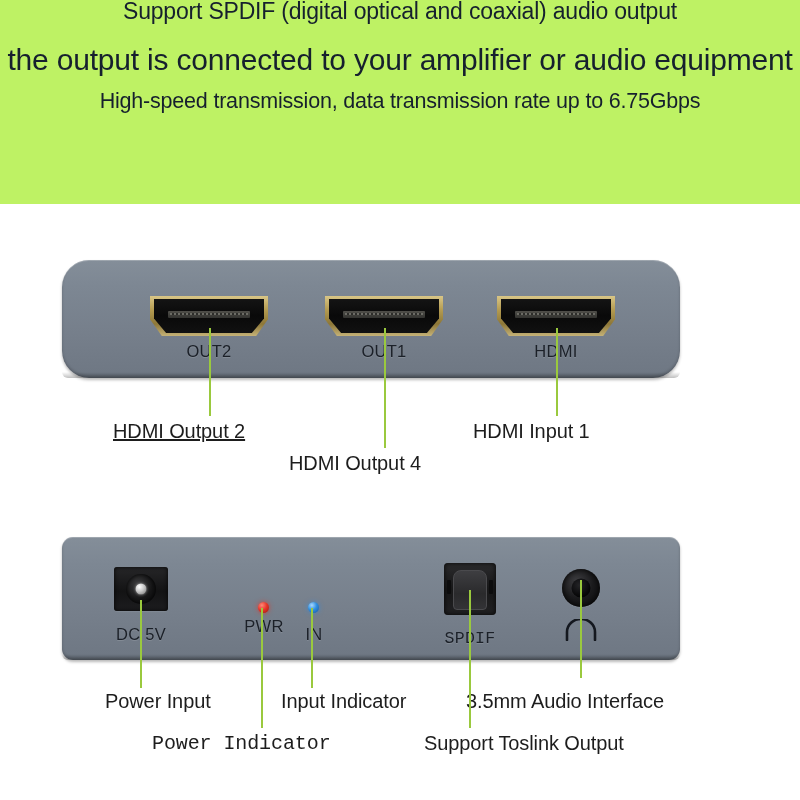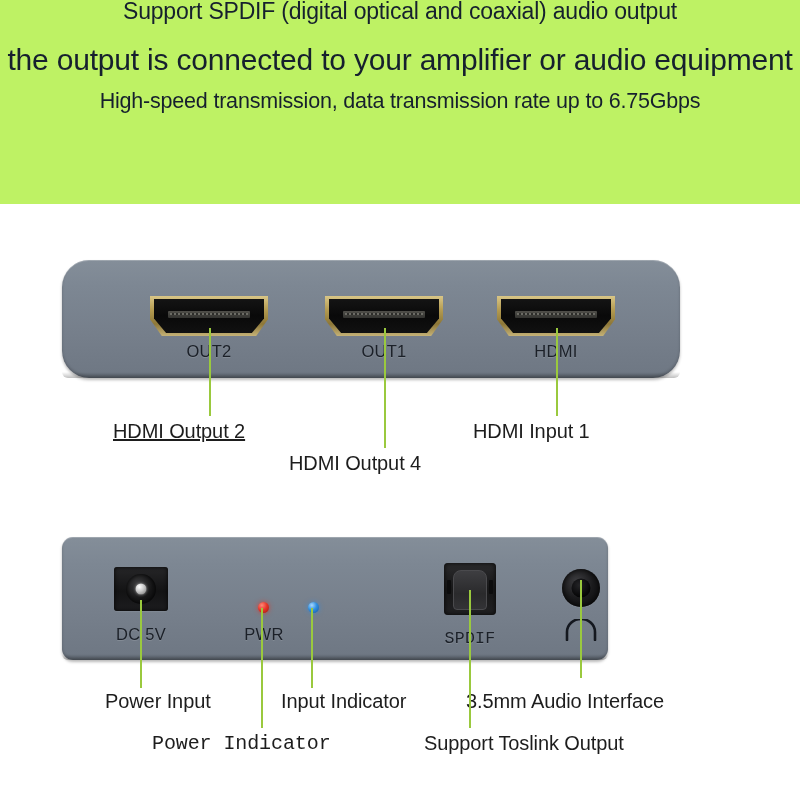--- a/index.html
+++ b/index.html
@@ -66,21 +66,21 @@
   #device-top {
     left: 62px;
     top: 260px;
     width: 618px;
     height: 118px;
     border-radius: 27px;
   }
   #device-bottom {
     left: 62px;
     top: 537px;
-    width: 546px;
+    width: 618px;
     height: 123px;
   }
 
   
   .hdmi-port {
     position: absolute;
     width: 118px;
     height: 40px;
     top: 36px;
   }
@@ -299,23 +299,24 @@
 <div class="device" id="device-bottom">
 
   <div id="dc-jack">
     <div class="barrel">
       <div class="pin"></div>
     </div>
   </div>
   <div class="port-label" style="left:9px; top:88px;">DC 5V</div>
 
   <div class="led" id="led-pwr"></div>
-  <div class="port-label" style="left:132px; top:88px;">PWR</div>
+  <div class="port-label" style="left:132px; top:80px;">PWR</div>
 
   <div class="led" id="led-in"></div>
+  <div class="port-label" style="left:182px; top:88px;">IN</div>
 
   <div id="spdif-port">
     <div class="notch-l"></div>
     <div class="notch-r"></div>
     <div class="shutter"></div>
   </div>
   <div class="port-label" style="left:338px; top:92px;font-family:Liberation Mono, monospace;">SPDIF</div>
 
   <div id="audio-jack">
     <div class="hole"></div>

